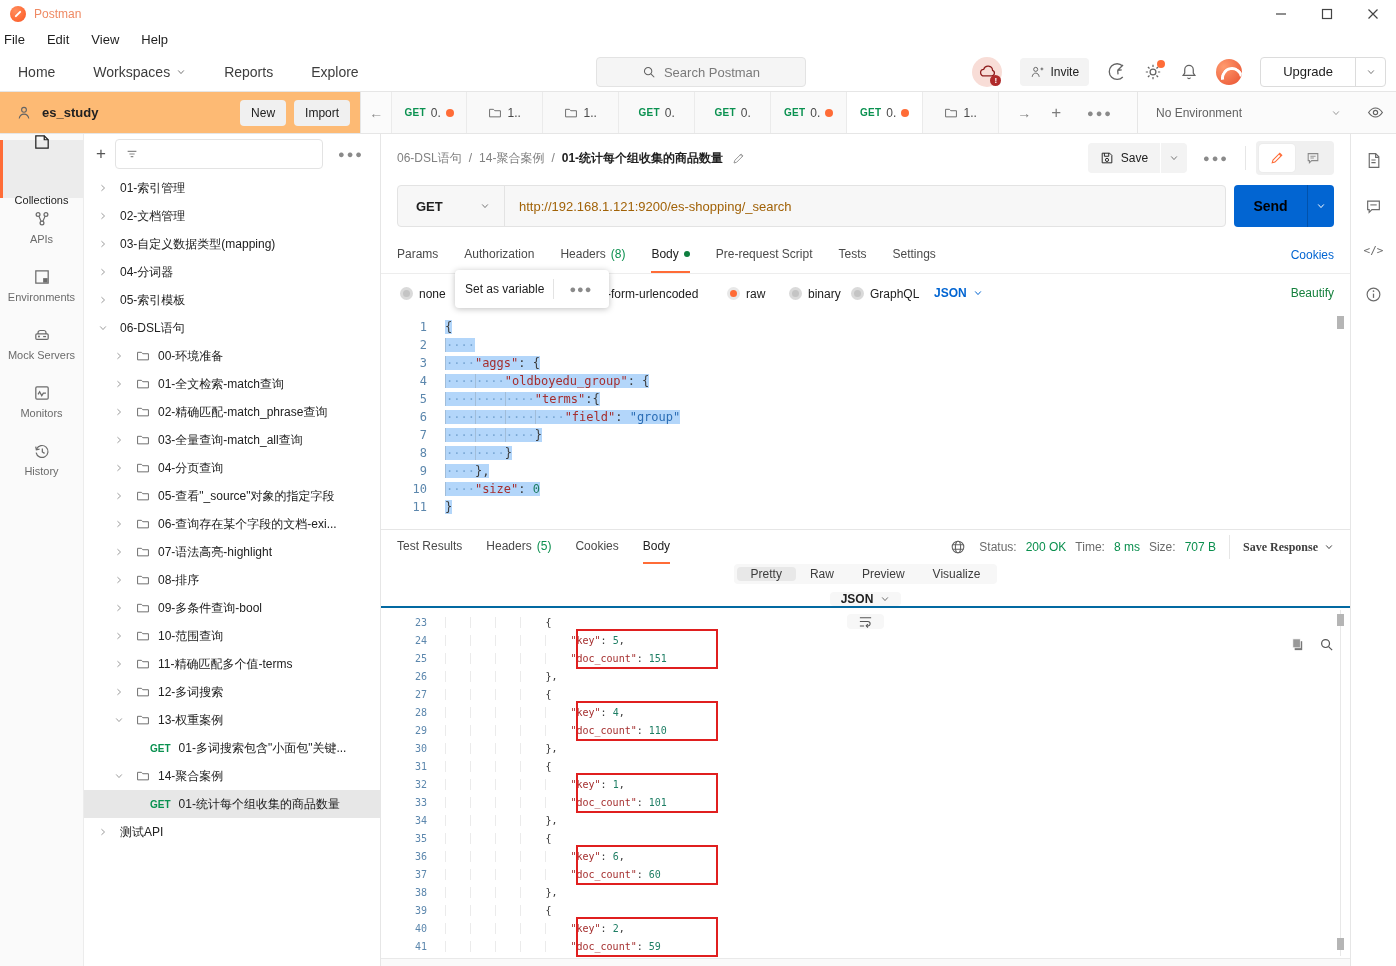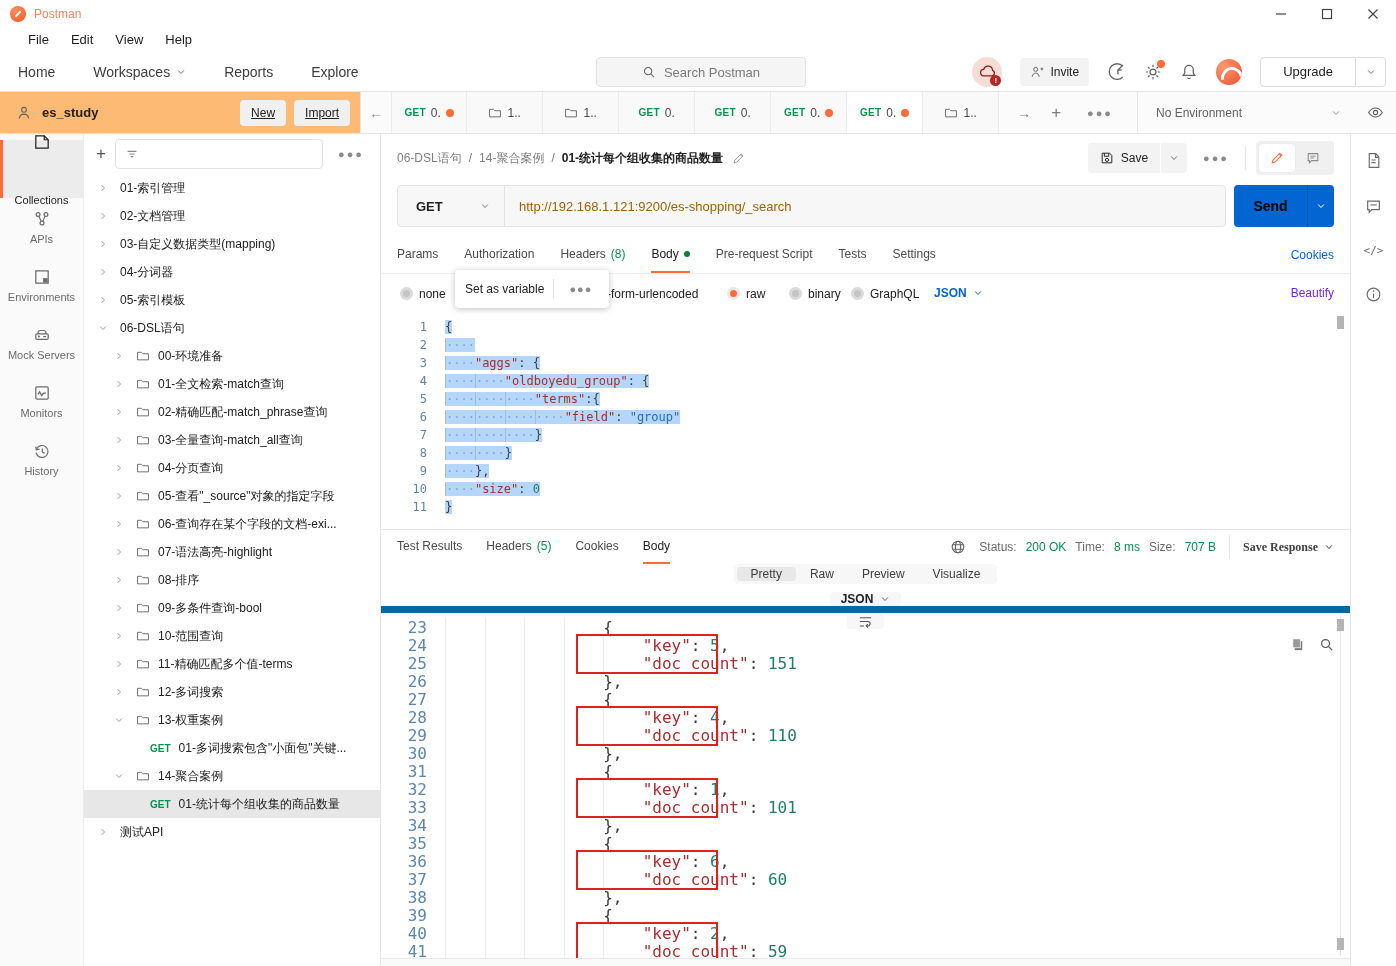--- a/index.html
+++ b/index.html
@@ -8,21 +8,21 @@
 
   
   .titlebar { height:27px; display:flex; align-items:center; padding-left:10px; background:#fff; }
   .logo-dot { width:16px; height:16px; border-radius:50%; background:radial-gradient(circle at 35% 30%, #ff8e5e, #ff6c37 60%, #f1562a); position:relative; }
   .logo-dot:after { content:""; position:absolute; left:4px; top:7px; width:8px; height:2px; background:#fff; transform:rotate(-45deg); border-radius:1px; }
   .app-title { margin-left:8px; font-size:12px; color:#ef8a64; }
   .win-controls { margin-left:auto; display:flex; }
   .win-btn { width:46px; height:27px; display:flex; align-items:center; justify-content:center; color:#444; }
 
   
-  .menubar { height:25px; display:flex; align-items:center; padding-left:16px; gap:22px; font-size:13px; color:#1e1e1e;margin-left:12px; }
+  .menubar { height:25px; display:flex; align-items:center; padding-left:4px; gap:22px; font-size:13px; color:#1e1e1e; }
 
   
   .topnav { height:40px; display:flex; align-items:center; border-bottom:1px solid #e6e6e6; padding:0 10px 0 18px; }
   .nav-items { display:flex; gap:38px; font-size:14px; color:#3d3d3d; align-items:center; }
   .nav-item { display:flex; align-items:center; gap:6px; cursor:default; }
   .searchbox { position:absolute; left:596px; top:57px; width:210px; height:30px; background:#f5f5f5; border:1px solid #e3e3e3; border-radius:4px; display:flex; align-items:center; justify-content:center; gap:8px; font-size:13px; color:#7a7a7a; }
   .nav-right { margin-left:auto; display:flex; align-items:center; gap:18px; }
   .cloud-badge { width:30px; height:30px; border-radius:50%; background:#f8ddd7; display:flex; align-items:center; justify-content:center; color:#8e1c1c; position:relative; }
   .cloud-badge .errdot { position:absolute; right:1px; bottom:1px; width:11px; height:11px; border-radius:50%; background:#b02a2a; color:#fff; font-size:8px; line-height:11px; text-align:center; font-weight:bold; }
   .invite-btn { height:28px; padding:0 10px; background:#f3f3f3; border-radius:4px; display:flex; align-items:center; gap:6px; font-size:12px; color:#212121; }
@@ -32,21 +32,21 @@
   .avatar { width:26px; height:26px; border-radius:50%; background:radial-gradient(circle at 30% 30%, #ff9a6e, #e8502f); position:relative; overflow:hidden; }
   .avatar:after { content:""; position:absolute; left:5px; top:8px; width:16px; height:16px; border-radius:50%; border:3px solid #fff; border-color:#fff transparent transparent #fff; transform:rotate(35deg); }
   .upgrade-btn { height:30px; border:1px solid #dcdcdc; border-radius:4px; display:flex; align-items:stretch; font-size:13px; color:#212121; overflow:hidden; background:#fff; }
   .upgrade-main { padding:0 22px; display:flex; align-items:center; }
   .upgrade-chev { width:30px; display:flex; align-items:center; justify-content:center; border-left:1px solid #dcdcdc; color:#636363; }
 
   
   .row-top { height:42px; display:flex; border-bottom:1px solid #e6e6e6; background:#fbfbfb; }
   .ws-header { width:381px; display:flex; align-items:center; padding:0 10px 0 16px; border-right:1px solid #e6e6e6; background:#fdba74; }
   .ws-name { margin-left:10px; font-size:13px; font-weight:bold; color:#212121; }
-  .ws-btns { margin-left:auto; display:flex; gap:8px;text-decoration:underline; }
+  .ws-btns { margin-left:auto; display:flex; gap:8px; }
   .ws-btn { height:26px; padding:0 11px; background:#f0f0f0; border-radius:4px; font-size:12px; color:#212121; display:flex; align-items:center; }
   .tabbar { flex:1; display:flex; align-items:stretch; background:#fbfbfb; }
   .tab-back { width:30px; display:flex; align-items:center; justify-content:center; color:#8a8a8a; font-size:14px; }
   .tab { width:76px; display:flex; align-items:center; justify-content:center; gap:5px; border-right:1px solid #ebebeb; font-size:12px; color:#212121; background:#f9f9f9; }
   .tab:first-of-type { border-left:1px solid #ebebeb; }
   .tab.active { background:#fff; }
   .tab .meth { font-size:10px; font-weight:bold; letter-spacing:.2px; }
   .dot-orange { width:8px; height:8px; border-radius:50%; background:#ff6c37; }
   .tab-actions { display:flex; align-items:center; gap:20px; padding:0 18px; color:#7c7c7c; font-size:14px; }
   .env-select { width:218px; border-left:1px solid #e6e6e6; display:flex; align-items:center; padding:0 14px 0 18px; font-size:12px; color:#636363; gap:8px; }
@@ -106,27 +106,27 @@
   .rtab .badge { color:#0a8f4e; }
   .dot-green { width:6px; height:6px; border-radius:50%; background:#0e7e3e; }
   .cookies-link { margin-left:auto; color:#0265d2; }
 
   
   .mode-row { height:38px; position:relative; font-size:12px; }
   .mode-item { position:absolute; top:13px; display:flex; align-items:flex-start; gap:6px; color:#212121; }
   .radio { width:13px; height:13px; border-radius:50%; background:#c4c4c4; border:3px solid #dadada; }
   .radio.sel { background:#ff6c37; border-color:#e8e8e8; }
   .json-dd { position:absolute; left:553px; top:12px; color:#0265d2; font-weight:bold; display:flex; gap:6px; align-items:center; }
-  .beautify { position:absolute; right:16px; top:12px; color:#6d28d9; }
+  .beautify { position:absolute; right:16px; top:12px; color:#15803d; }
   .popover { position:absolute; left:74px; top:-4px; width:154px; height:38px; background:#fff; border-radius:4px; box-shadow:0 1px 6px rgba(0,0,0,.25); display:flex; align-items:center; padding:0 10px; gap:9px; z-index:5; font-size:12px; color:#212121; }
   .popover .pdiv { width:1px; height:20px; background:#e3e3e3; }
 
   
   .editor { height:218px; border-bottom:1px solid #e6e6e6; position:relative; font-family:"DejaVu Sans Mono", monospace; font-size:12px; line-height:18px; padding-top:6px; overflow:hidden; }
-  .resp-body { height:352px; border-top:7px solid #0369a1; position:relative; font-family:"DejaVu Sans Mono", monospace; font-size:16px; line-height:18px; padding-top:6px; overflow:hidden; }
+  .resp-body { height:352px; border-top:2px solid #0369a1; position:relative; font-family:"DejaVu Sans Mono", monospace; font-size:10px; line-height:18px; padding-top:6px; overflow:hidden; }
   .gutter { position:absolute; left:0; top:6px; width:46px; text-align:right; color:#5c87ad; }
   .codecol { position:absolute; left:64px; top:6px; right:20px; white-space:pre; color:#3b3b3b; }
   .tk { color:#a52f2f; } .ts { color:#2a6db5; } .tn { color:#1e7e64; } .tp { color:#3b3b3b; }
   .sel { background:#b3d6fa; }
   .ws { color:#79a7d4; border-left:1px solid rgba(100,100,100,.22); }
   .ind { border-left:1px solid #ebebeb; }
   .caret { display:inline-block; width:2px; height:13px; background:#111; vertical-align:-2px; margin-right:-2px; }
   .redbox { position:absolute; left:195px; width:142px; height:40px; border:2px solid #e01f1f; z-index:3; }
   .vthumb { position:absolute; width:7px; background:#b5b5b5; z-index:4; }
   .vtrack { position:absolute; width:1px; background:#e8e8e8; top:2px; bottom:2px; }

